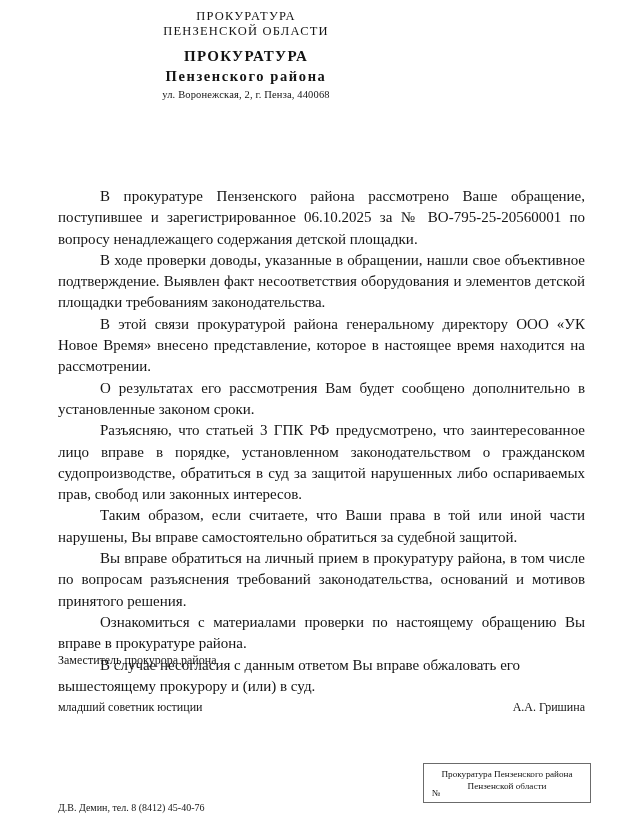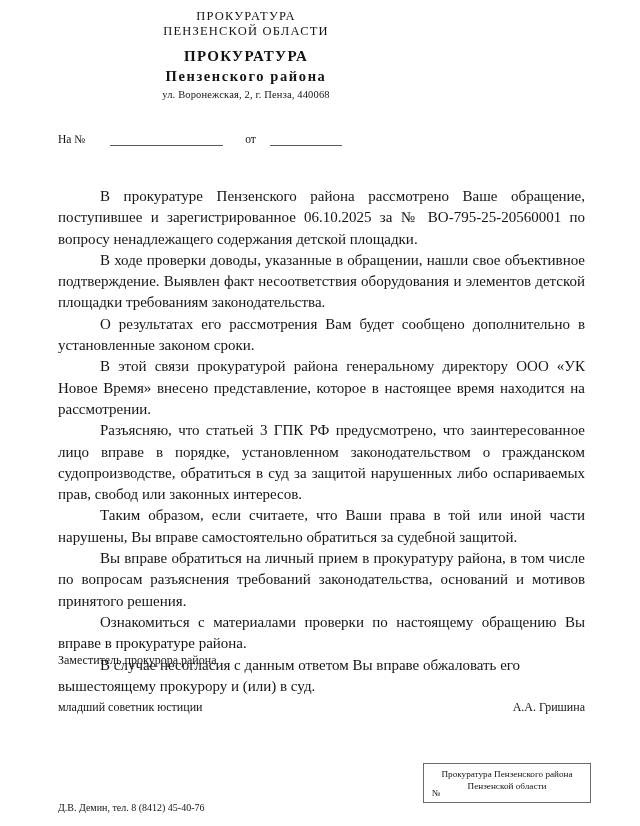--- a/index.html
+++ b/index.html
@@ -152,32 +152,26 @@
 <div class="page">
 
   <div class="letterhead">
     <div class="lh-line1">ПРОКУРАТУРА</div>
     <div class="lh-line2">ПЕНЗЕНСКОЙ ОБЛАСТИ</div>
     <div class="lh-org">ПРОКУРАТУРА</div>
     <div class="lh-dept">Пензенского района</div>
     <div class="lh-address">ул. Воронежская, 2, г. Пенза, 440068</div>
   </div>
 
-  <div class="refline">
-    <span class="ref-label">На №</span>
-    <span class="ref-rule ref-rule-1"></span>
-    <span class="ref-from">от</span>
-    <span class="ref-rule ref-rule-2"></span>
-  </div>
 
   <div class="body-text">
     <p>В прокуратуре Пензенского района рассмотрено Ваше обращение, поступившее и зарегистрированное 06.10.2025 за № ВО-795-25-20560001 по вопросу ненадлежащего содержания детской площадки.</p>
     <p>В ходе проверки доводы, указанные в обращении, нашли свое объективное подтверждение. Выявлен факт несоответствия оборудования и элементов детской площадки требованиям законодательства.</p>
+    <p>В этой связи прокуратурой района генеральному директору ООО «УК Новое Время» внесено представление, которое в настоящее время находится на рассмотрении.</p>
     <p>О результатах его рассмотрения Вам будет сообщено дополнительно в установленные законом сроки.</p>
-    <p>В этой связи прокуратурой района генеральному директору ООО «УК Новое Время» внесено представление, которое в настоящее время находится на рассмотрении.</p>
     <p>Разъясняю, что статьей 3 ГПК РФ предусмотрено, что заинтересованное лицо вправе в порядке, установленном законодательством о гражданском судопроизводстве, обратиться в суд за защитой нарушенных либо оспариваемых прав, свобод или законных интересов.</p>
     <p>Таким образом, если считаете, что Ваши права в той или иной части нарушены, Вы вправе самостоятельно обратиться за судебной защитой.</p>
     <p>Вы вправе обратиться на личный прием в прокуратуру района, в том числе по вопросам разъяснения требований законодательства, оснований и мотивов принятого решения.</p>
     <p>Ознакомиться с материалами проверки по настоящему обращению Вы вправе в прокуратуре района.</p>
     <p>В случае несогласия с данным ответом Вы вправе обжаловать его вышестоящему прокурору и (или) в суд.</p>
   </div>
 
   <div class="signature">
     <div class="sig-row">
       <span>Заместитель прокурора района</span>

